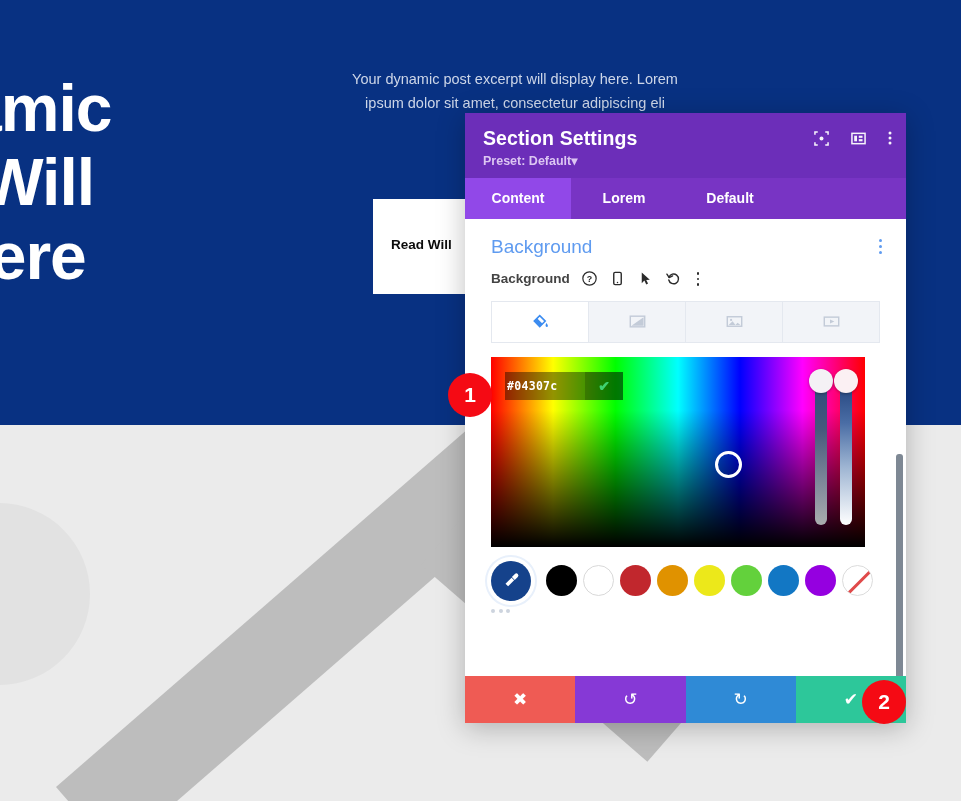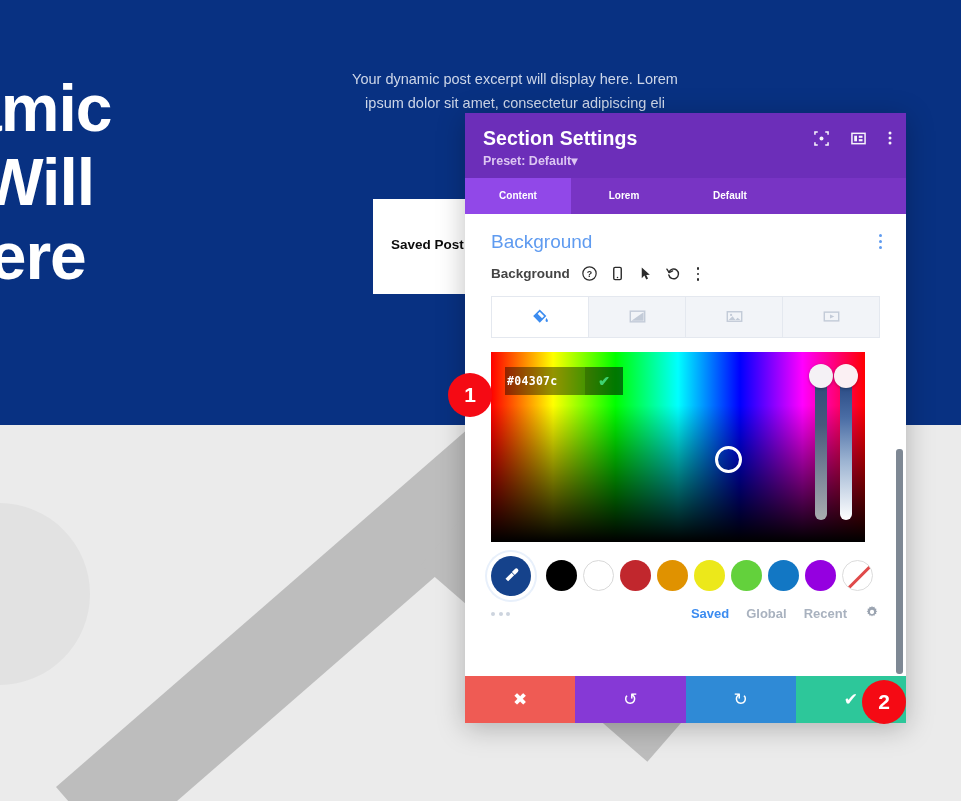--- a/index.html
+++ b/index.html
@@ -130,21 +130,21 @@
   .tabs {
     display: flex;
     background: #7834c4;
     flex: 0 0 auto;
   }
   .tab {
     padding: 12px 0 13px 0;
     width: 106px;
     text-align: center;
     color: #ffffff;
-    font-size: 10px;
+    font-size: 14px;
     font-weight: 700;
   }
   .tab.active { background: #9148e8; }
 
   .modal-body {
     position: relative;
     flex: 1 1 auto;
     background: #fff;
     overflow: hidden;
   }
@@ -351,21 +351,21 @@
 <div id="stage">
 
   <div class="hero">
     <div class="hero-title">
       <span>ynamic</span>
       <span>tle Will</span>
       <span>y Here</span>
     </div>
     <div class="hero-excerpt">Your dynamic post excerpt will display here. Lorem ipsum dolor sit amet, consectetur adipiscing eli</div>
     <div class="read-post-box">
-      <div class="read-post-label">Saved Post</div>
+      <div class="read-post-label">Read Will</div>
     </div>
   </div>
 
   <div class="body-area">
     <div class="blob-circle"></div>
     <div class="chevron">
       <div class="chevron-arm arm-a"></div>
       <div class="chevron-arm arm-b"></div>
     </div>
 
@@ -512,31 +512,20 @@
         <div class="swatch" style="background:#9500e0"></div>
         <div class="swatch transparent"></div>
       </div>
 
       <div class="swatch-footer">
         <span class="dots-h">
           <i></i>
           <i></i>
           <i></i>
         </span>
-        <span class="swatch-links">
-          <span class="sw-link active">Saved</span>
-          <span class="sw-link">Global</span>
-          <span class="sw-link">Recent</span>
-          <span class="gear">
-            <svg width="16" height="16" viewBox="0 0 18 18">
-              <path d="M9 2.2 l1 1.5 1.8-.5 .4 1.8 1.8 .4 -.5 1.8 1.5 1 -1.5 1 .5 1.8 -1.8 .4 -.4 1.8 -1.8-.5 -1 1.5 -1-1.5 -1.8 .5 -.4-1.8 -1.8-.4 .5-1.8 -1.5-1 1.5-1 -.5-1.8 1.8-.4 .4-1.8 1.8 .5z" fill="#9aa3b0"></path>
-              <circle cx="9" cy="9" r="2.4" fill="#ffffff"></circle>
-            </svg>
-          </span>
-        </span>
       </div>
 
       <div class="scrollbar"></div>
     </div>
 
     <div class="modal-footer">
       <div class="fbtn cancel">✖</div>
       <div class="fbtn undo">↺</div>
       <div class="fbtn redo">↻</div>
       <div class="fbtn save">✔</div>

